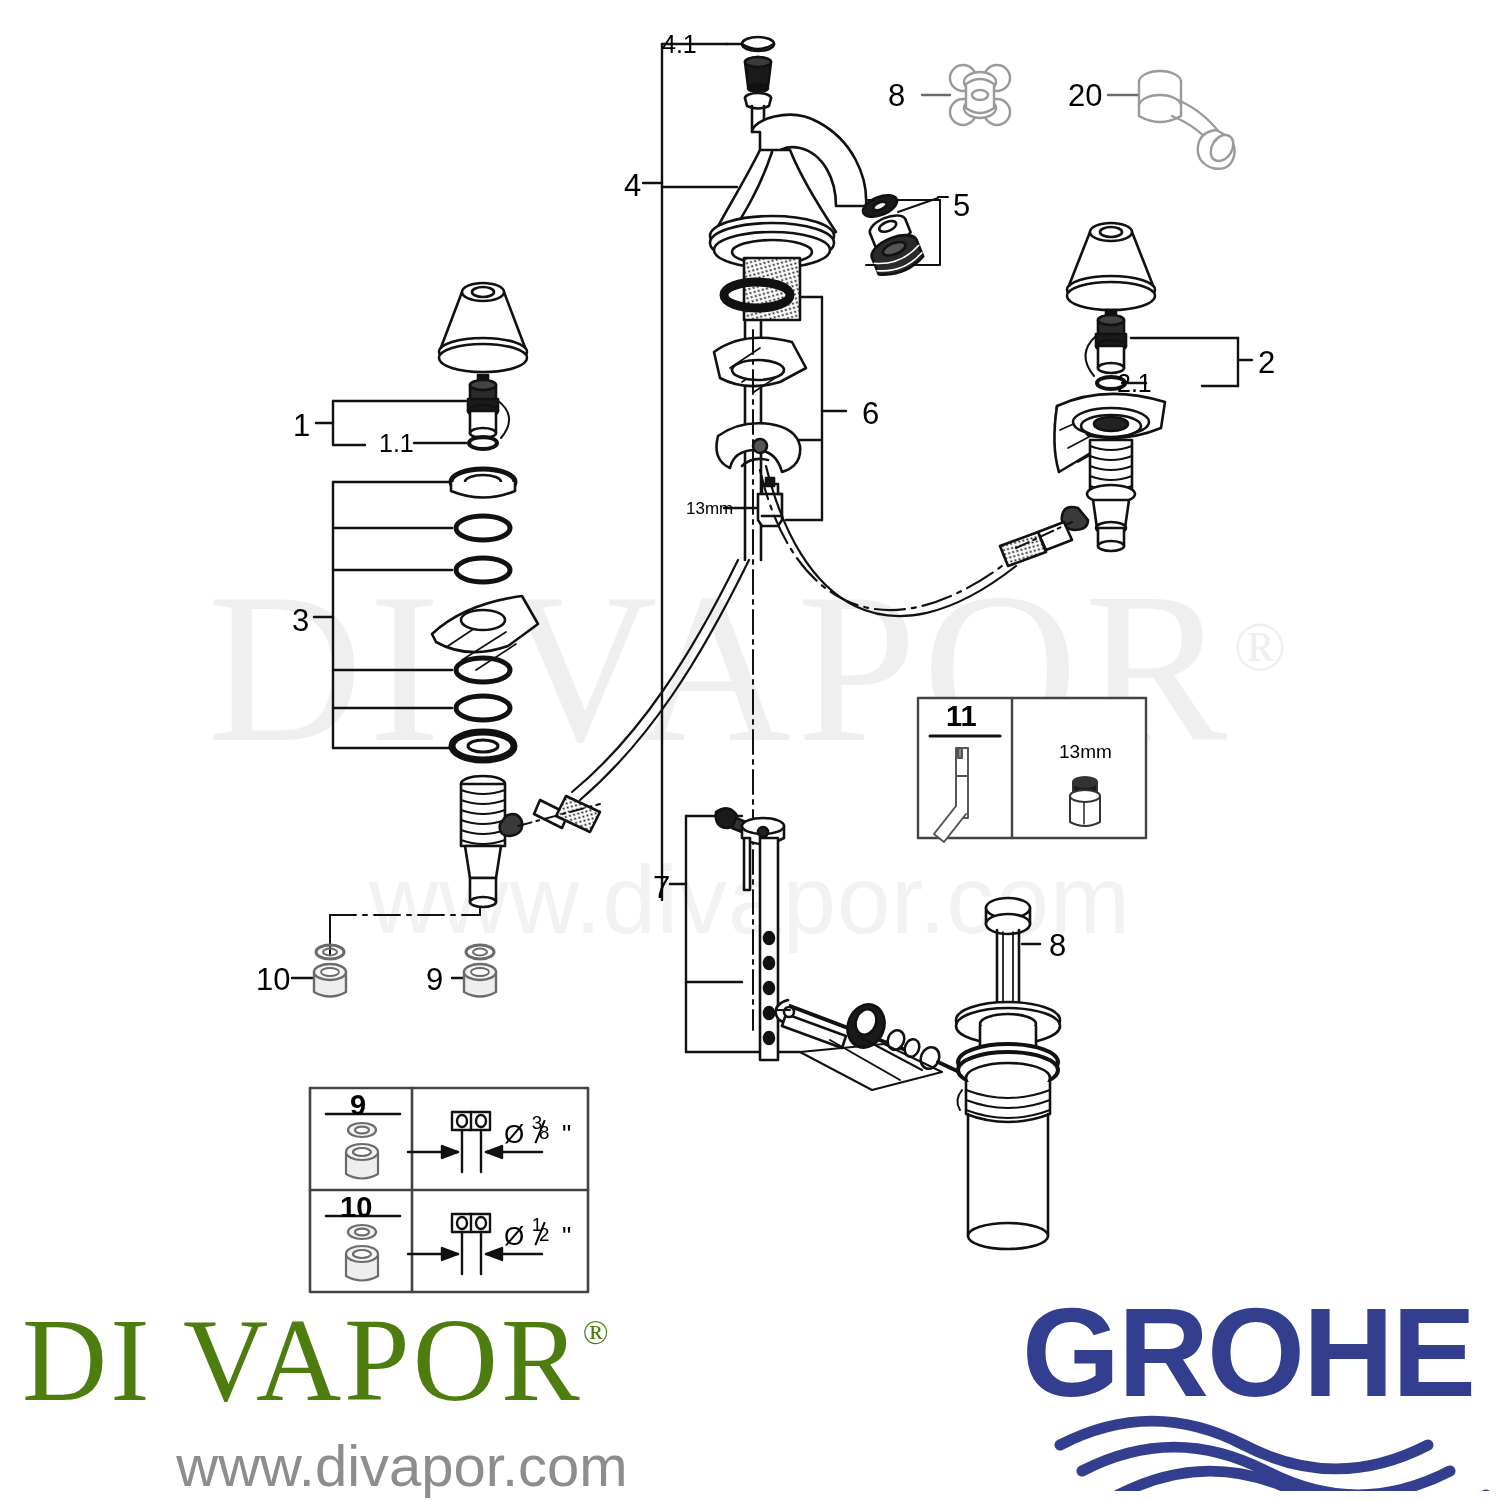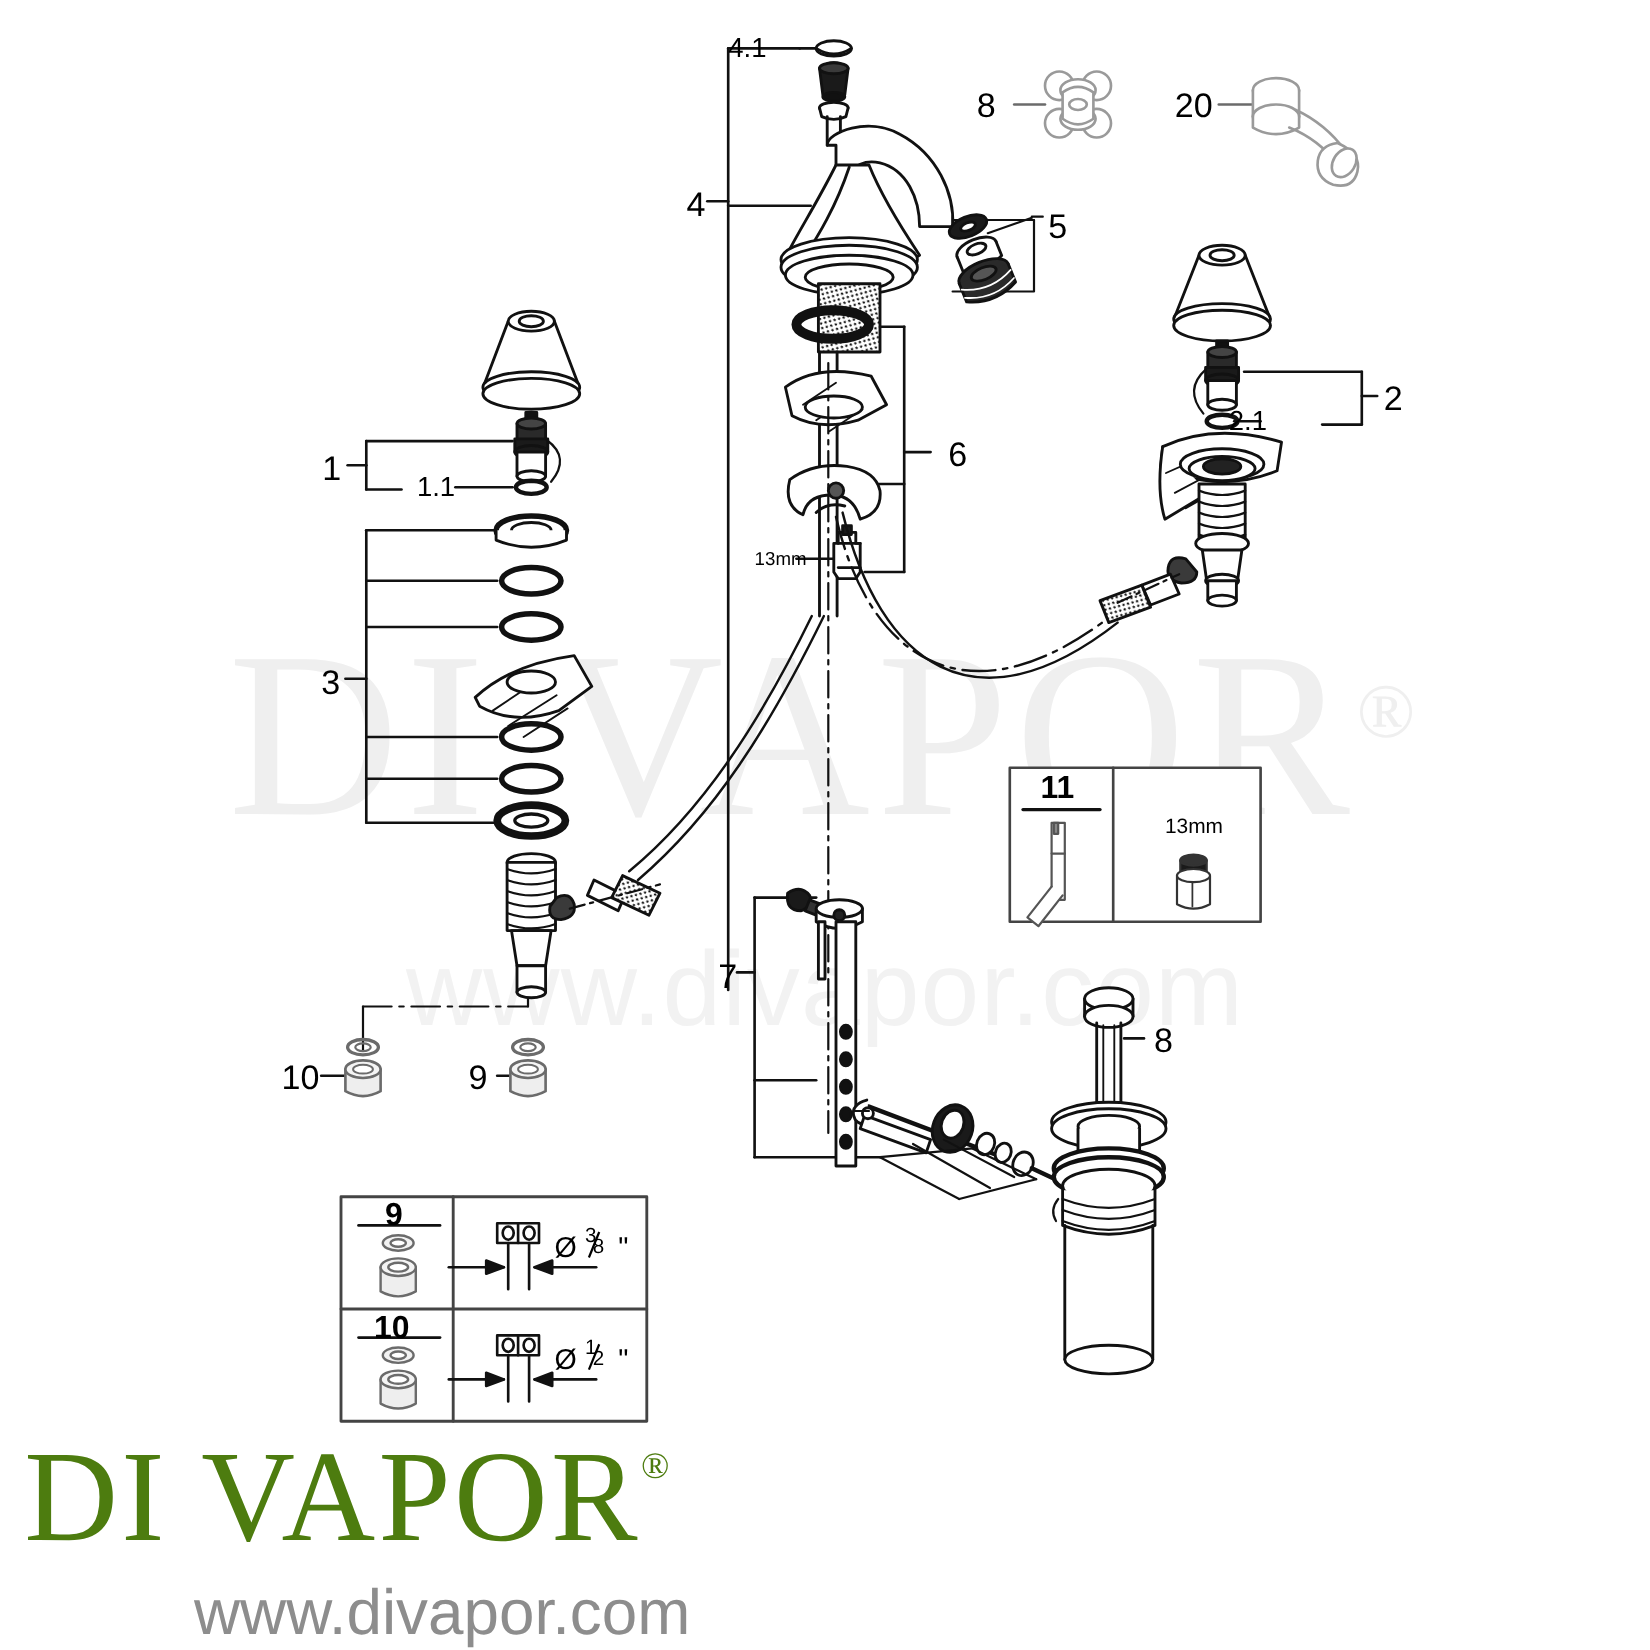--- a/index.html
+++ b/index.html
@@ -656,14 +656,24 @@
     <span>"</span>
   </div>
 
   <div class="brand">
     <div class="brand-name">
       <span>DI VAPOR</span><span class="reg">®</span>
     </div>
     <div class="brand-url">www.divapor.com</div>
   </div>
 
+  <div class="grohe">
+    <div class="grohe-word">GROHE</div>
+    <svg width="470" height="80" viewBox="0 0 470 80">
+      <g fill="none" stroke="#333e8f" stroke-width="11" stroke-linecap="round">
+        <path d="M38 34 C 100 2, 160 2, 222 34 C 284 66, 344 66, 406 34"></path>
+        <path d="M60 60 C 122 28, 182 28, 244 60 C 306 92, 366 92, 428 60"></path>
+        <path d="M96 84 C 158 52, 218 52, 280 84 C 342 116, 402 116, 464 84"></path>
+      </g>
+    </svg>
+  </div>
 
 </div>
 
 </body></html>

